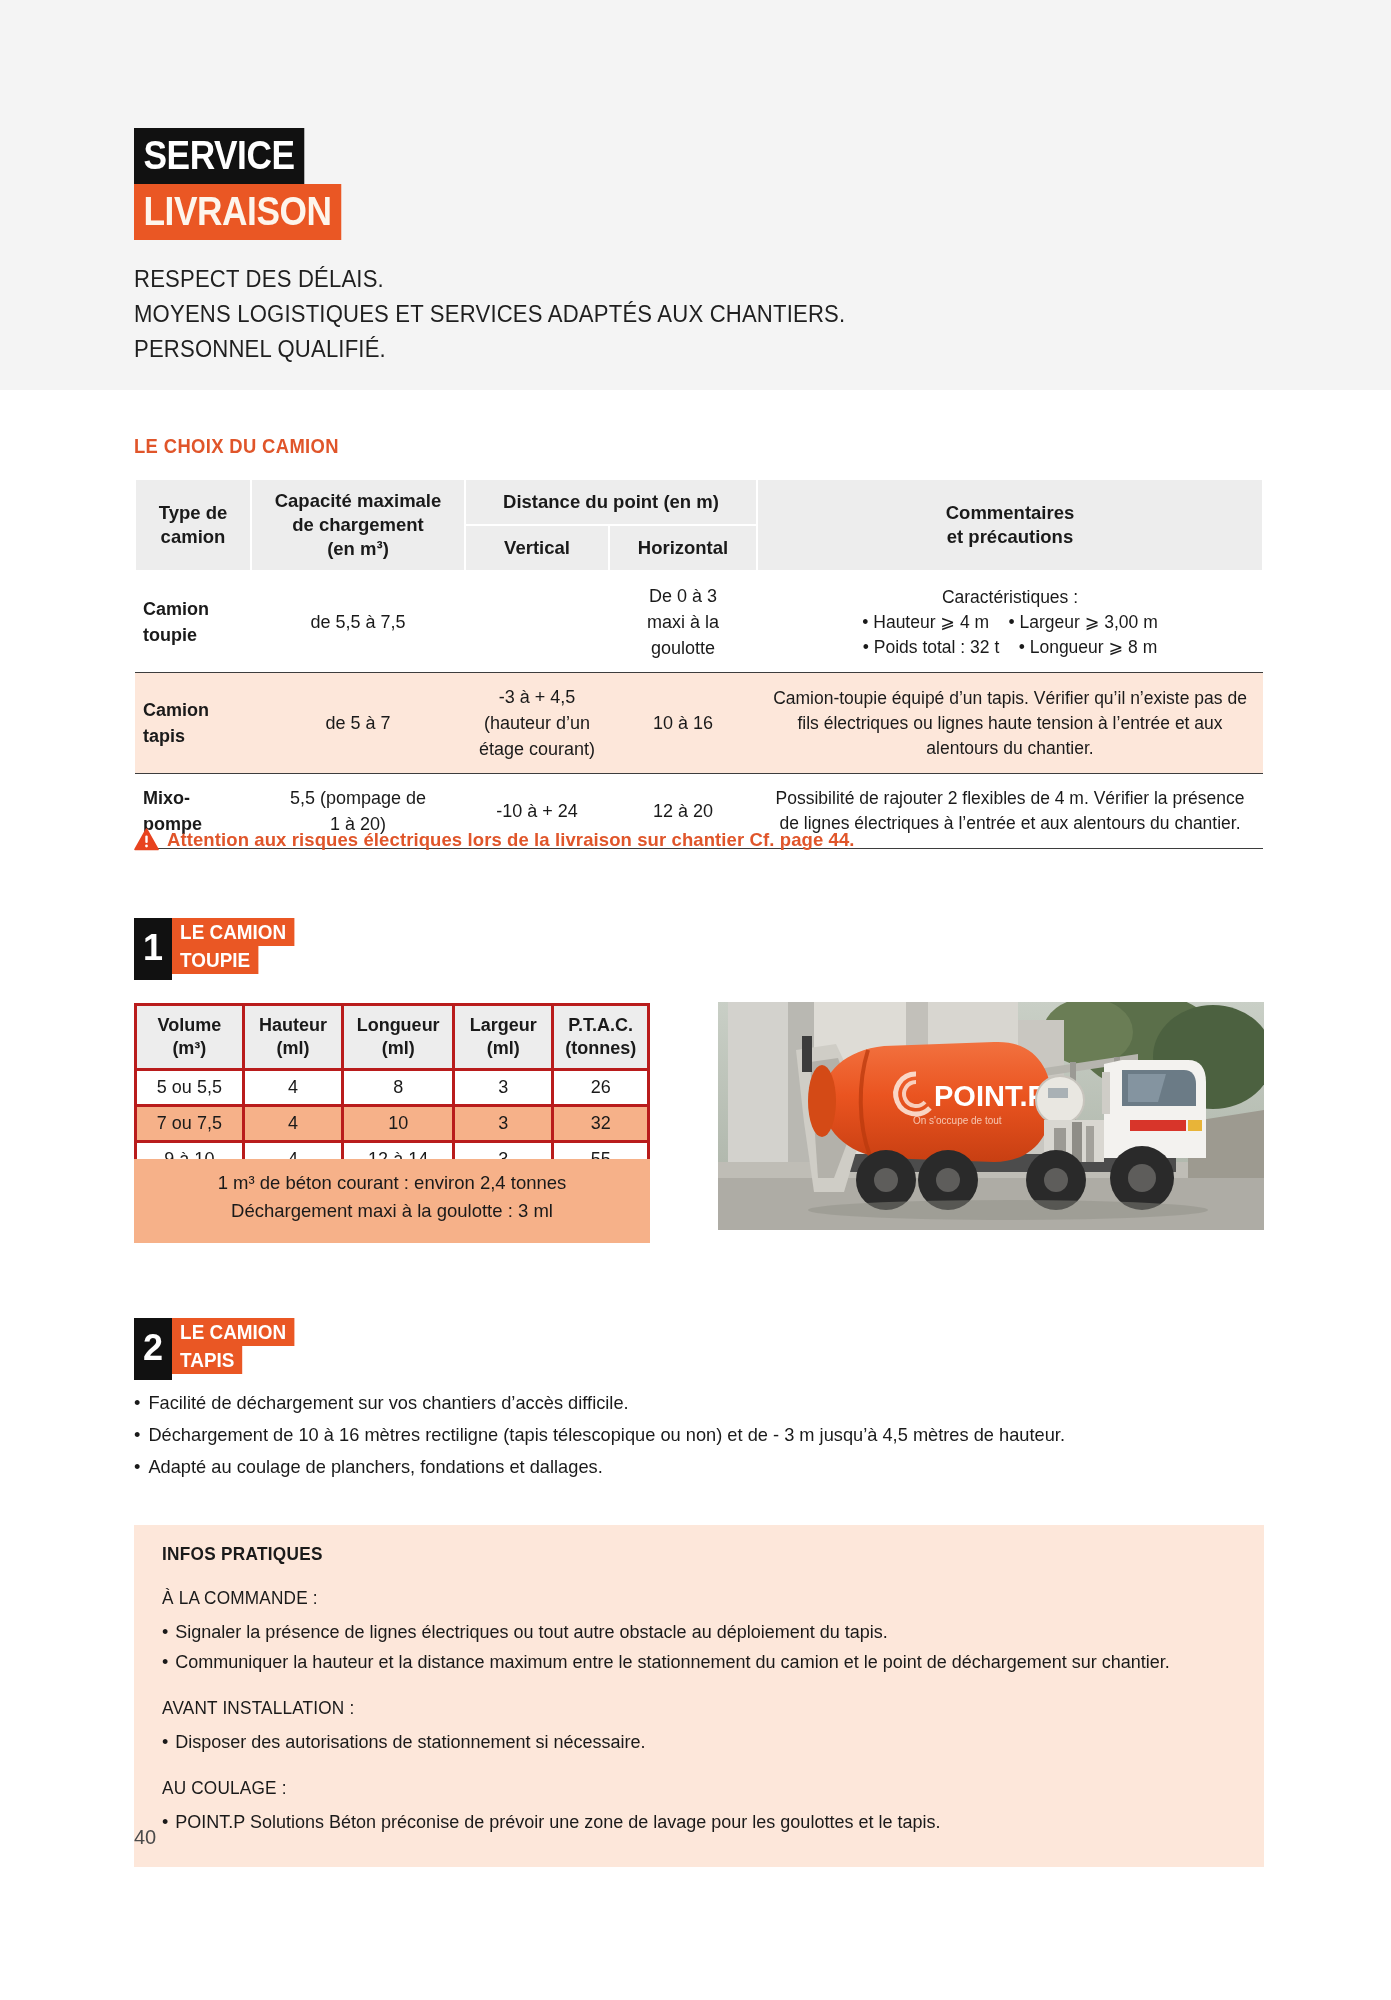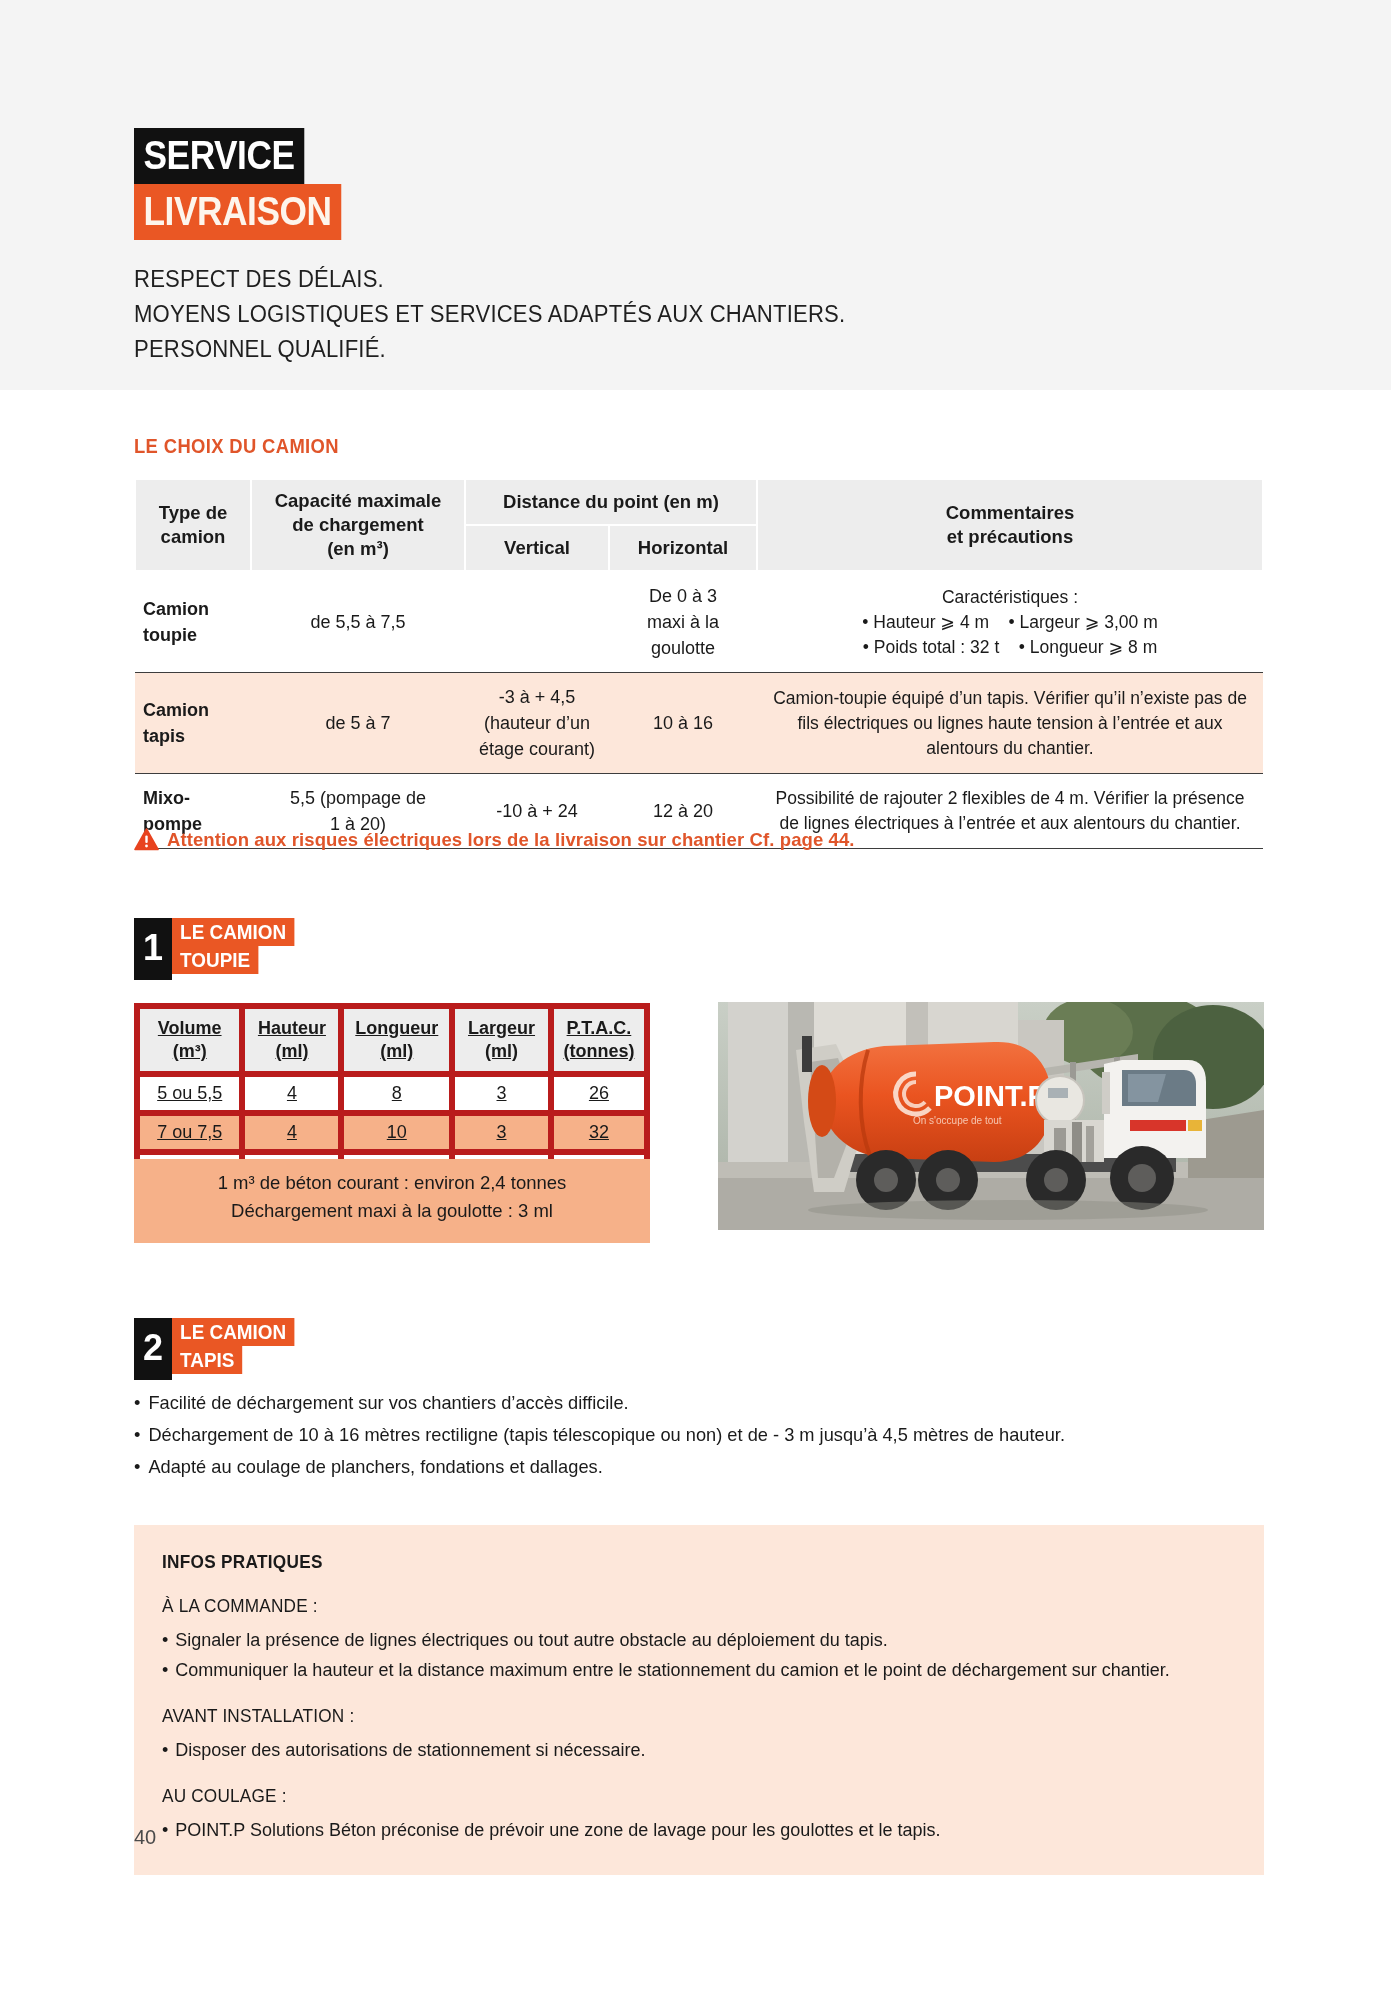--- a/index.html
+++ b/index.html
@@ -186,23 +186,22 @@
     left: 134px;
     top: 1003px;
     width: 516px;
     border-collapse: collapse;
     font-size: 18px;
     text-align: center;
   }
   .toupie-table td {
     padding: 5px 2px;
     text-align: center;
-    border: 6px solid #b91c1c;
+    border: 3px solid #b91c1c;
     line-height: 23px;
-    text-decoration: underline;
   }
   .toupie-table thead td {
     background: #ededed;
     font-weight: bold;
     font-size: 18px;
     padding: 8px 2px;
   }
   .toupie-table tbody tr.peach td {
     background: #f6b189;
   }
@@ -245,21 +244,21 @@
   .bull { display: inline-block; width: 15px; }
 
   
   .infos-box {
     position: absolute;
     left: 134px;
     top: 1525px;
     width: 1130px;
     box-sizing: border-box;
     background: #fde7da;
-    padding: 26px 28px 30px 28px;
+    padding: 18px 28px 30px 28px;
   }
   .infos-title {
     font-weight: bold;
     font-size: 18.5px;
     letter-spacing: 0.3px;
     margin-bottom: 22px;
     transform: scaleX(0.93);
     transform-origin: left top;
   }
   .infos-sub {

